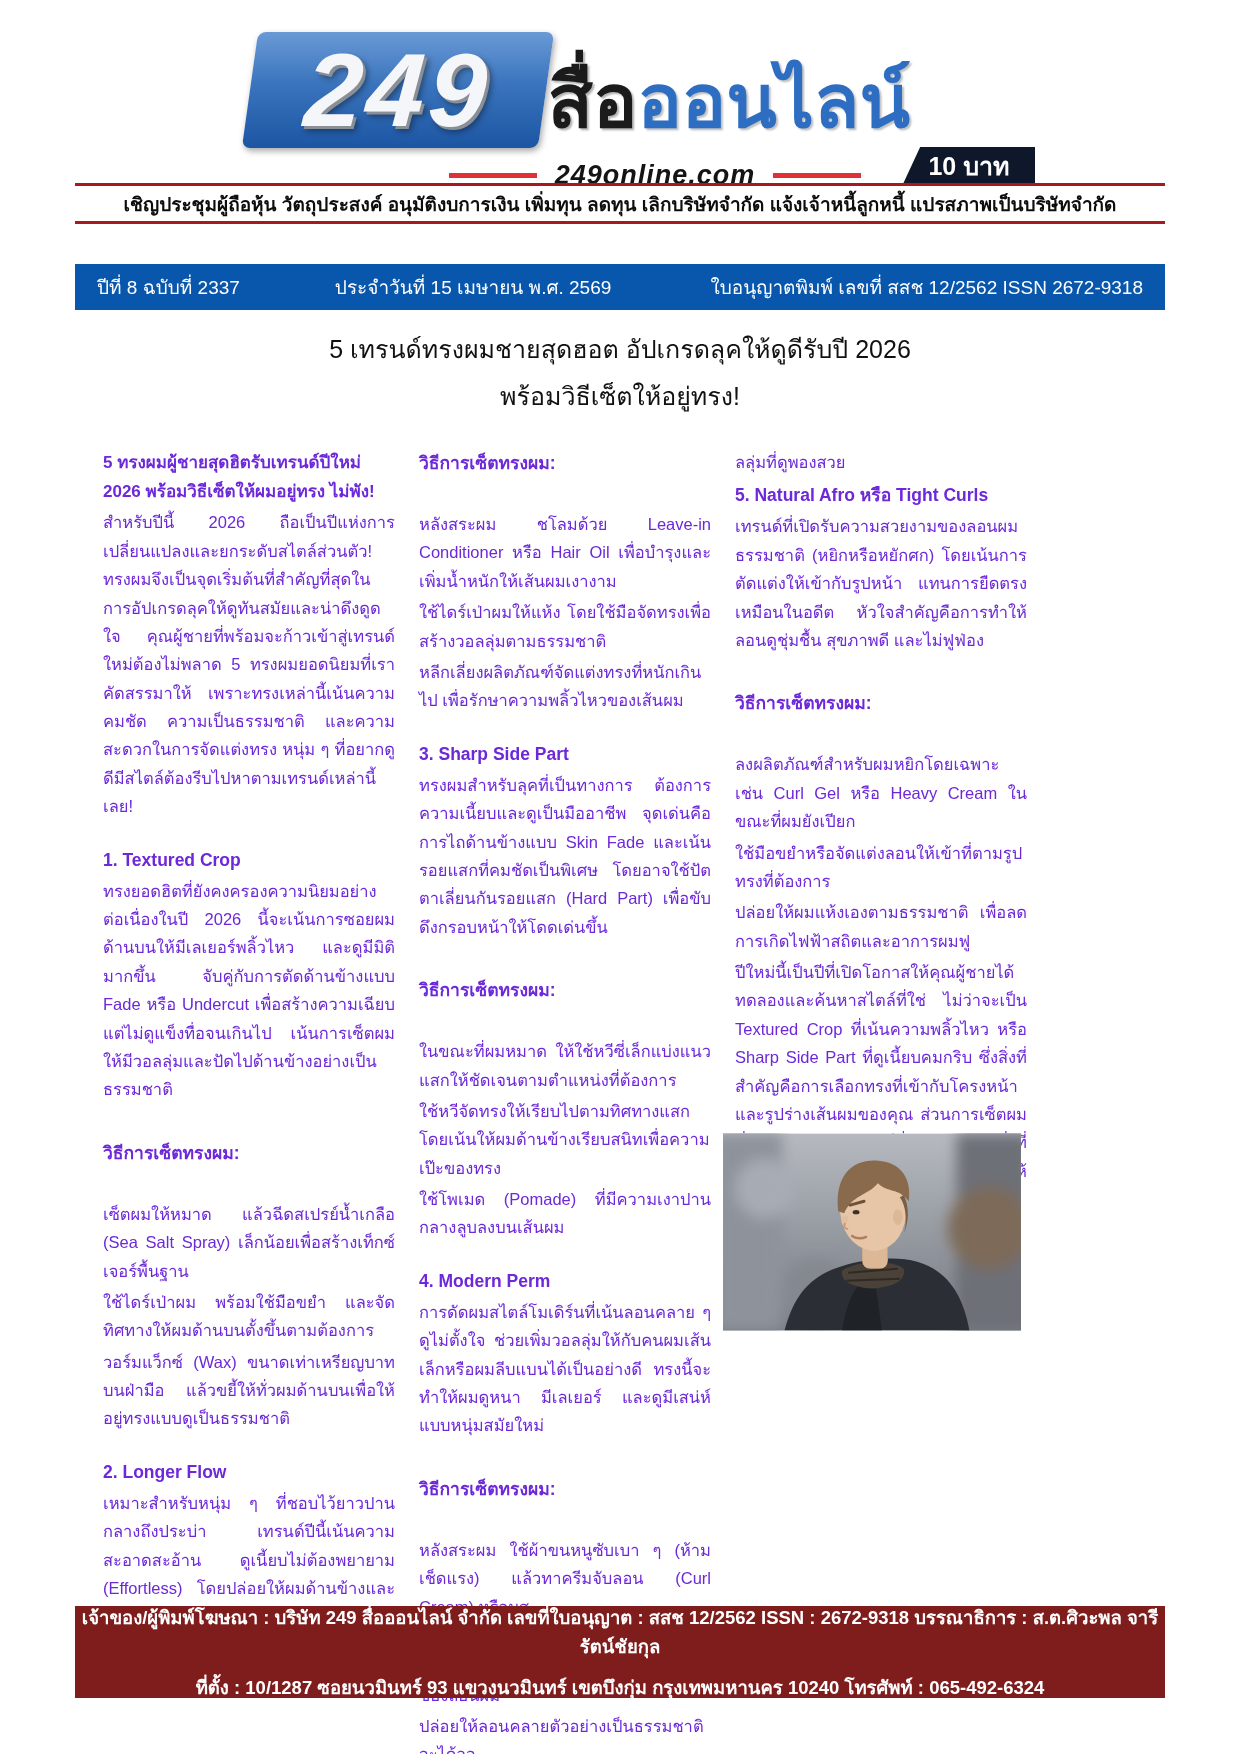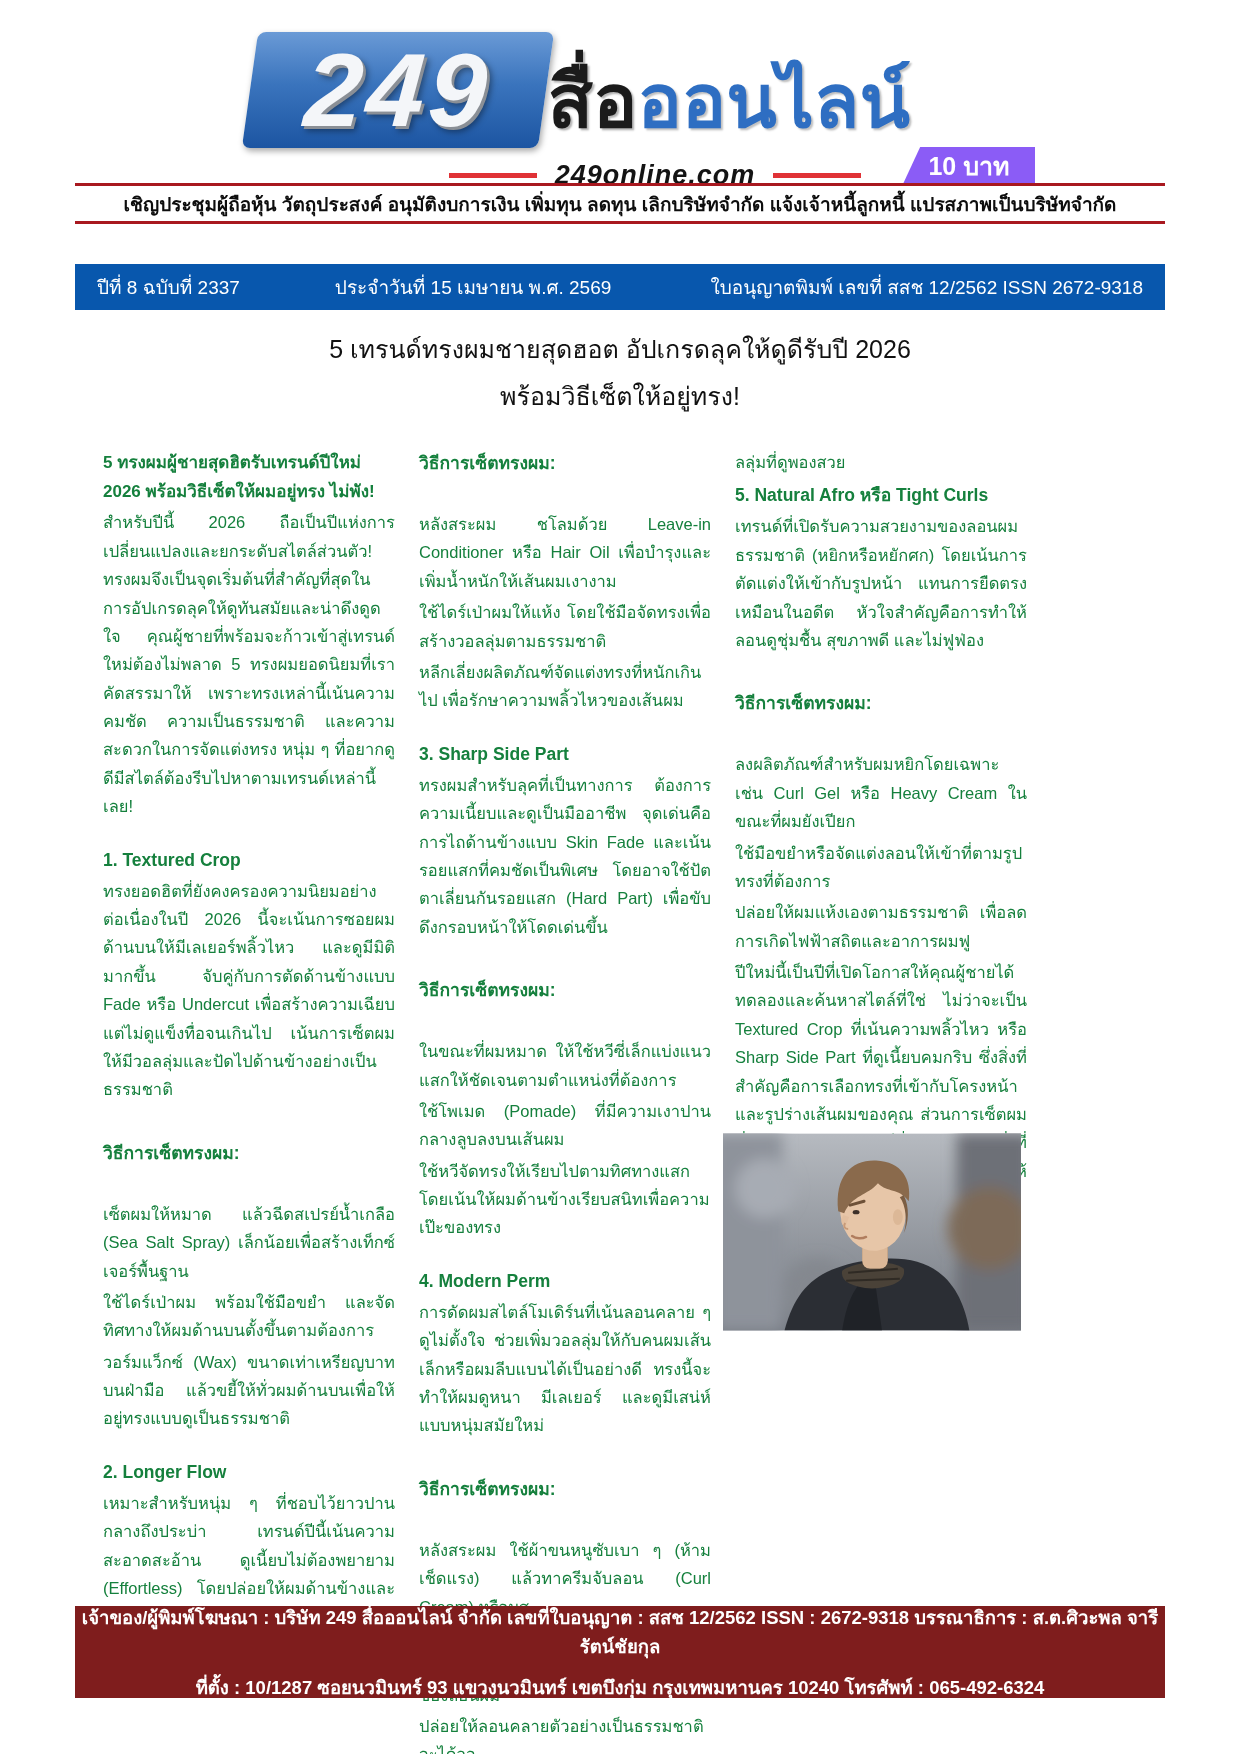--- a/index.html
+++ b/index.html
@@ -26,21 +26,21 @@
   .logo-thai { margin-left:2px; font-size:74px; font-weight:bold; line-height:1.25; white-space:nowrap; }
   .logo-thai .w-black { color:#1b1b1b; text-shadow:2px 2px 2px rgba(0,0,0,.3); }
   .logo-thai .w-blue  { color:#2e6ec2; text-shadow:2px 2px 2px rgba(0,0,0,.25); }
   .logo-site-row { display:flex; align-items:center; justify-content:center; margin-top:12px; margin-left:150px; }
   .logo-dash { width:88px; height:5px; background:#e03236; margin:0 18px; }
   .logo-site { font-size:27px; font-weight:bold; font-style:italic; color:#141414; letter-spacing:1px; }
 
   
   .price-badge {
     position:absolute; left:903px; top:147px; width:132px; height:37px;
-    background:#8b5cf6; color:#fff; font-size:25px; font-weight:bold;
+    background:#0f172a; color:#fff; font-size:25px; font-weight:bold;
     display:flex; align-items:center; justify-content:center;
     clip-path:polygon(13% 0, 100% 0, 100% 100%, 0 100%);
   }
 
   
   .rule-red { position:absolute; left:75px; width:1090px; height:3px; background:#a8181f; }
   .rule-top { top:183px; }
   .rule-bottom { top:221px; }
   .announcement {
     position:absolute; left:75px; top:189px; width:1090px; text-align:center;
@@ -54,21 +54,21 @@
     padding:0 22px; font-size:19px; font-weight:400;
   }
   .info-date { margin-left:95px; }
   .info-license { margin-left:auto; }
 
   
   .headline { position:absolute; left:75px; top:326px; width:1090px; text-align:center; color:#111; }
   .headline .hl { font-size:25px; font-weight:normal; line-height:47px; }
 
   
-  .col { position:absolute; top:448px; width:292px; font-size:16.5px; line-height:1.72; text-align:justify; color:#15803d; }
+  .col { position:absolute; top:448px; width:292px; font-size:16.5px; line-height:1.72; text-align:justify; color:#6d28d9; }
   .col-1 { left:103px; } .col-2 { left:419px; } .col-3 { left:735px; }
   .blk-lead  { font-weight:bold; font-size:17px; text-align:left; margin-bottom:2px; }
   .blk-hnum  { font-weight:bold; font-size:17.5px; text-align:left; margin:24px 0 2px; }
   .blk-hset  { font-weight:bold; font-size:17.5px; text-align:left; margin:34px 0 32px; }
   .blk-p     { margin:0 0 3px; }
   .blk-cont  { text-align:left; }
 
   
   .article-photo { position:absolute; left:723px; top:1133px; width:298px; height:198px; overflow:hidden; }
   .article-photo svg { display:block; width:100%; height:100%; }
@@ -134,22 +134,22 @@
 
   <div class="col col-2">
     <div class="blk-hset" style="margin-top:0;">วิธีการเซ็ตทรงผม:</div>
     <div class="blk-p">หลังสระผม ชโลมด้วย Leave-in Conditioner หรือ Hair Oil เพื่อบำรุงและเพิ่มน้ำหนักให้เส้นผมเงางาม</div>
     <div class="blk-p">ใช้ไดร์เป่าผมให้แห้ง โดยใช้มือจัดทรงเพื่อสร้างวอลลุ่มตามธรรมชาติ</div>
     <div class="blk-p">หลีกเลี่ยงผลิตภัณฑ์จัดแต่งทรงที่หนักเกินไป เพื่อรักษาความพลิ้วไหวของเส้นผม</div>
     <div class="blk-hnum">3. Sharp Side Part</div>
     <div class="blk-p">ทรงผมสำหรับลุคที่เป็นทางการ ต้องการความเนี้ยบและดูเป็นมืออาชีพ จุดเด่นคือการไถด้านข้างแบบ Skin Fade และเน้นรอยแสกที่คมชัดเป็นพิเศษ โดยอาจใช้ปัตตาเลี่ยนกันรอยแสก (Hard Part) เพื่อขับดึงกรอบหน้าให้โดดเด่นขึ้น</div>
     <div class="blk-hset">วิธีการเซ็ตทรงผม:</div>
     <div class="blk-p">ในขณะที่ผมหมาด ให้ใช้หวีซี่เล็กแบ่งแนวแสกให้ชัดเจนตามตำแหน่งที่ต้องการ</div>
+    <div class="blk-p">ใช้หวีจัดทรงให้เรียบไปตามทิศทางแสก โดยเน้นให้ผมด้านข้างเรียบสนิทเพื่อความเป๊ะของทรง</div>
     <div class="blk-p">ใช้โพเมด (Pomade) ที่มีความเงาปานกลางลูบลงบนเส้นผม</div>
-    <div class="blk-p">ใช้หวีจัดทรงให้เรียบไปตามทิศทางแสก โดยเน้นให้ผมด้านข้างเรียบสนิทเพื่อความเป๊ะของทรง</div>
     <div class="blk-hnum">4. Modern Perm</div>
     <div class="blk-p">การดัดผมสไตล์โมเดิร์นที่เน้นลอนคลาย ๆ ดูไม่ตั้งใจ ช่วยเพิ่มวอลลุ่มให้กับคนผมเส้นเล็กหรือผมลีบแบนได้เป็นอย่างดี ทรงนี้จะทำให้ผมดูหนา มีเลเยอร์ และดูมีเสน่ห์แบบหนุ่มสมัยใหม่</div>
     <div class="blk-hset">วิธีการเซ็ตทรงผม:</div>
     <div class="blk-p">หลังสระผม ใช้ผ้าขนหนูซับเบา ๆ (ห้ามเช็ดแรง) แล้วทาครีมจับลอน (Curl Cream) หรือมูส</div>
     <div class="blk-p">ใช้ไดร์เป่าผมคู่กับหัวเป่ากระจายลม (Diffuser) เป่าให้แห้งช้า ๆ เพื่อรักษาทรงของลอนผม</div>
     <div class="blk-p">ปล่อยให้ลอนคลายตัวอย่างเป็นธรรมชาติ จะได้วอ</div>
   </div>
 
   <div class="col col-3">
     <div class="blk-cont">ลลุ่มที่ดูพองสวย</div>

